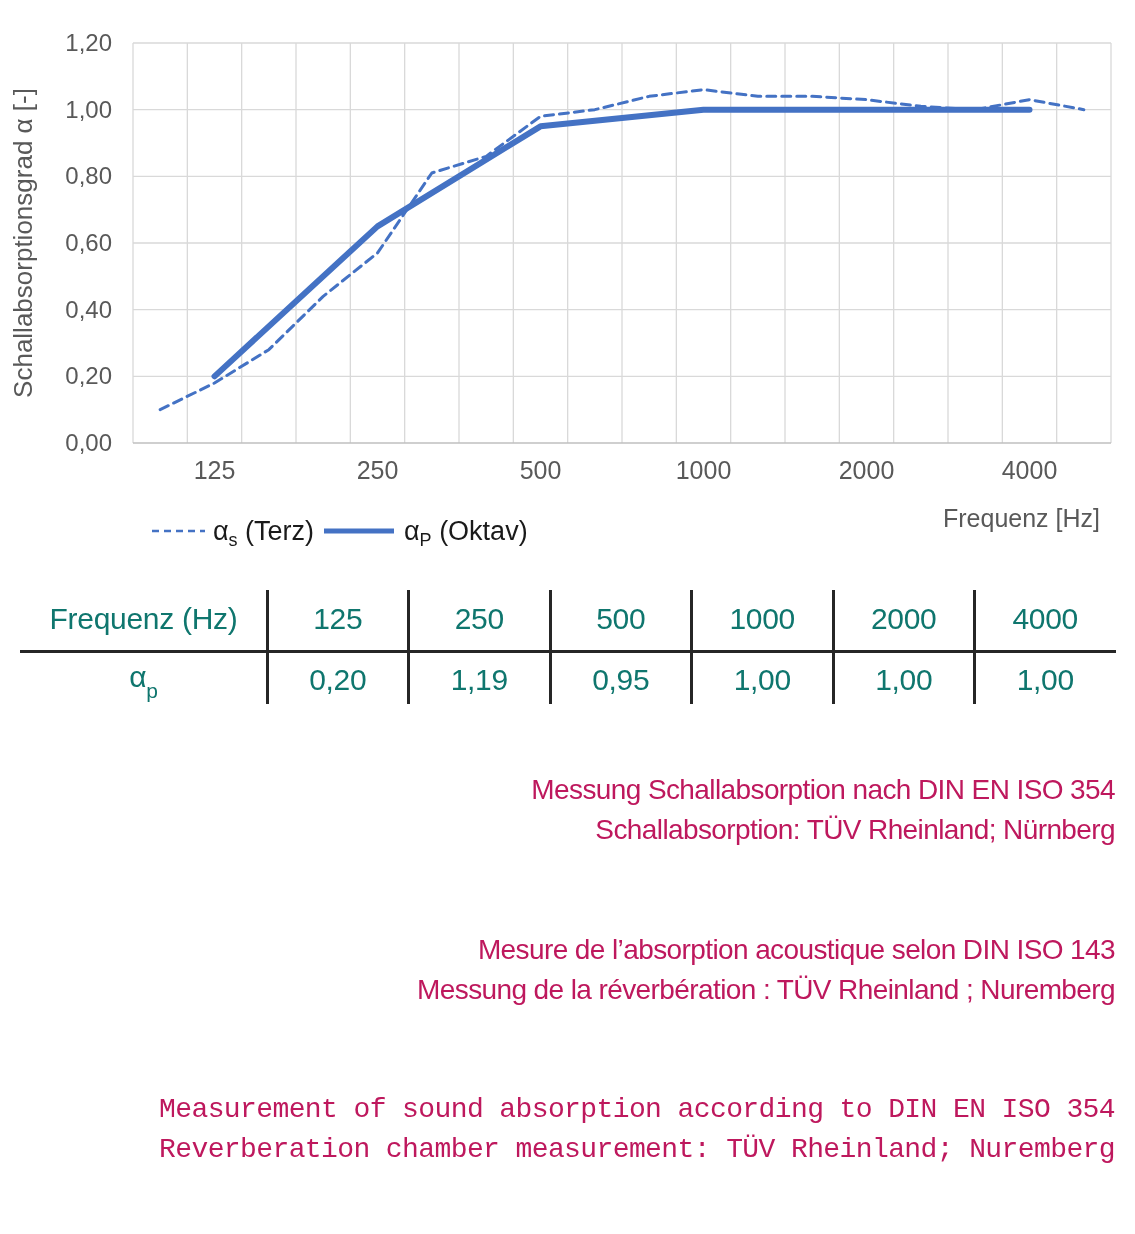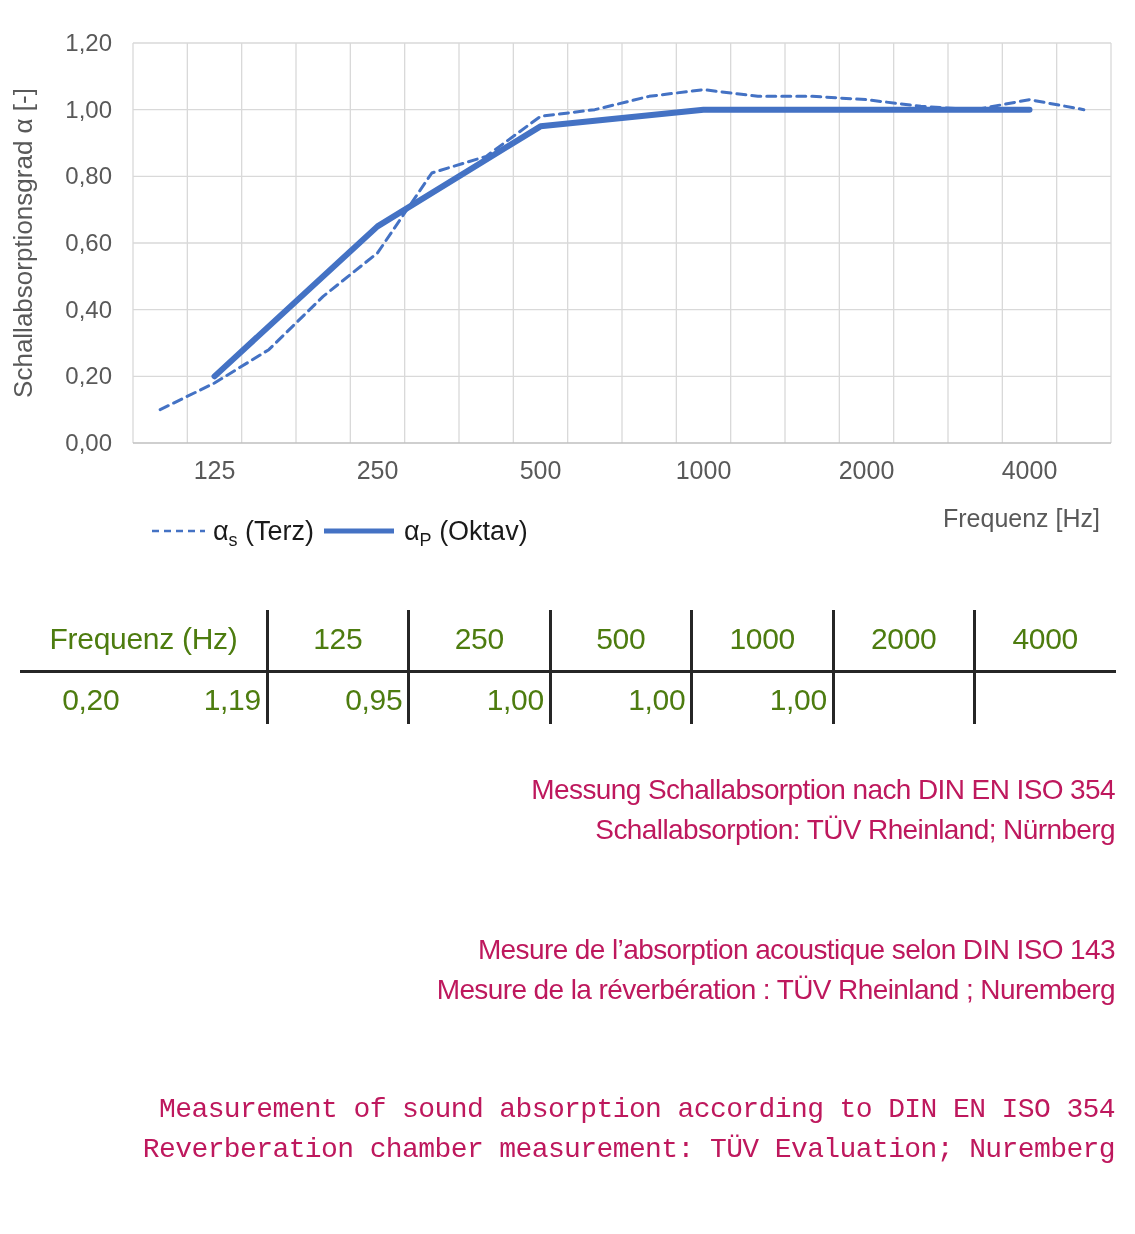--- a/index.html
+++ b/index.html
@@ -12,24 +12,24 @@
     overflow: hidden;
   }
   
   .chart-wrap { position: absolute; left: 0; top: 0; }
   svg text { user-select: none; }
 
   
   .abs-table {
     position: absolute;
     left: 20px;
-    top: 608px;
+    top: 588px;
     width: 1096px;
     height: 118px;
-    color: #4d7c0f;
+    color: #0f766e;
   }
   .abs-table .row {
     display: flex;
     align-items: center;
     width: 100%;
   }
   .abs-table .row.r1 { height: 62px; }
   .abs-table .row.r2 { height: 53px; }
   .abs-table .cell {
     text-align: center;
@@ -141,20 +141,21 @@
         <div class="cell c0">Frequenz (Hz)</div>
         <div class="cell cn">125</div>
         <div class="cell cn">250</div>
         <div class="cell cn">500</div>
         <div class="cell cn">1000</div>
         <div class="cell cn">2000</div>
         <div class="cell cn">4000</div>
       </div>
     <div class="hrule"></div>
     <div class="row r2" id="t-vals">
+        <div class="cell c0"><span>α</span><sub class="alpha-sub">p</sub></div>
         <div class="cell cn">0,20</div>
         <div class="cell cn">1,19</div>
         <div class="cell cn">0,95</div>
         <div class="cell cn">1,00</div>
         <div class="cell cn">1,00</div>
         <div class="cell cn">1,00</div>
       </div>
     <div id="t-vdivs">
         <div class="vdiv" style="left: 245.5px;"></div>
         <div class="vdiv" style="left: 387px;"></div>
@@ -164,20 +165,20 @@
         <div class="vdiv" style="left: 953px;"></div>
       </div>
   </div>
 
   <div class="note-block note-de" id="note-de">
       <div class="note-line">Messung Schallabsorption nach DIN EN ISO 354</div>
       <div class="note-line">Schallabsorption: TÜV Rheinland; Nürnberg</div>
     </div>
   <div class="note-block note-fr" id="note-fr">
       <div class="note-line">Mesure de l’absorption acoustique selon DIN ISO 143</div>
-      <div class="note-line">Mesure de la réverbération : TÜV Rheinland ; Nuremberg</div>
+      <div class="note-line">Messung de la réverbération : TÜV Rheinland ; Nuremberg</div>
     </div>
   <div class="note-block note-en" id="note-en">
       <div class="note-line">Measurement of sound absorption according to DIN EN ISO 354</div>
-      <div class="note-line">Reverberation chamber measurement: TÜV Evaluation; Nuremberg</div>
+      <div class="note-line">Reverberation chamber measurement: TÜV Rheinland; Nuremberg</div>
     </div>
 
 </div>
 
 </body></html>

